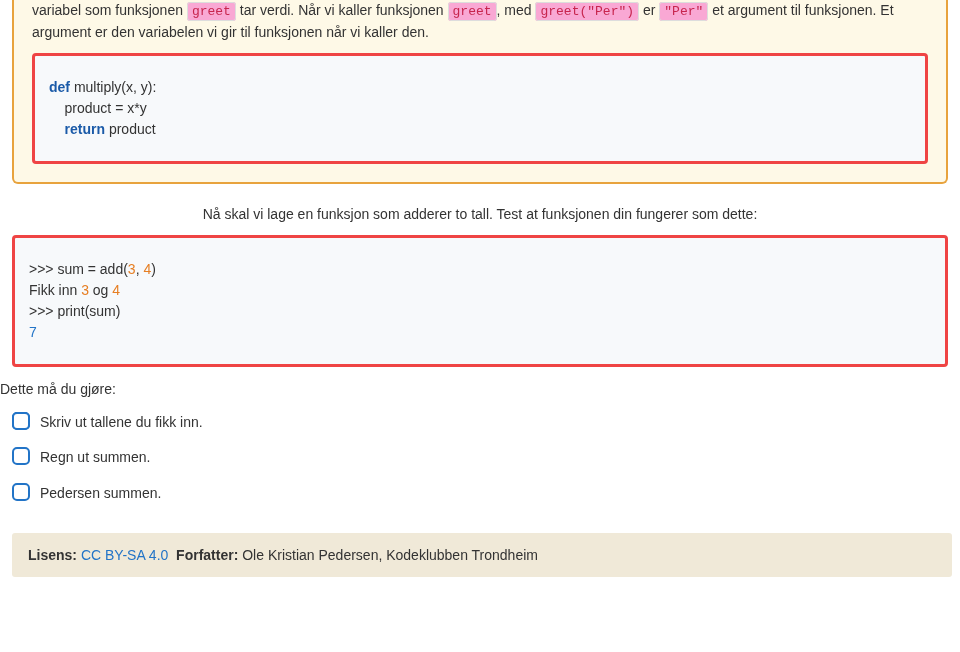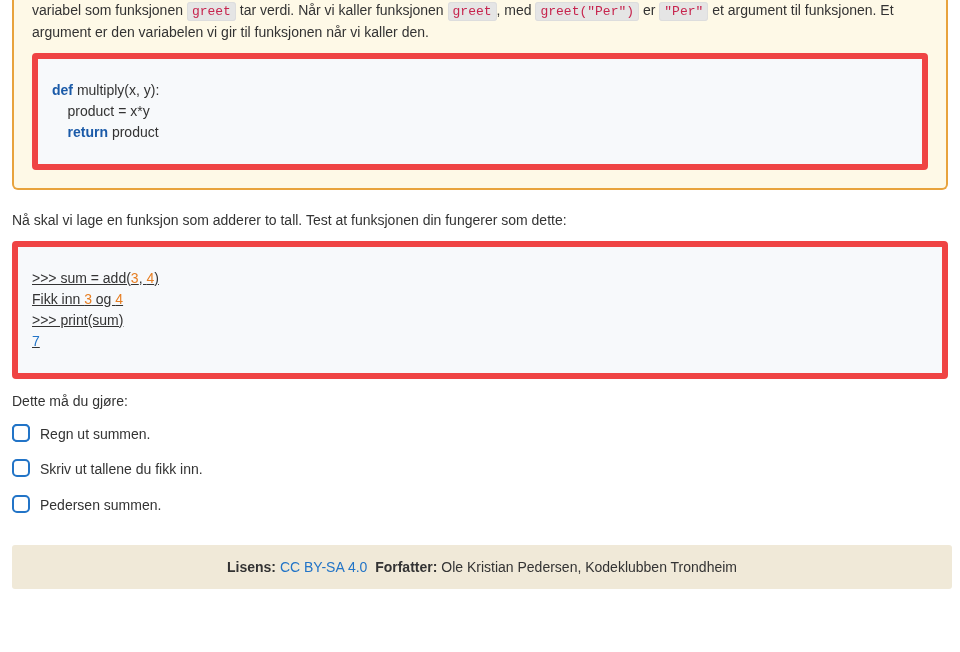--- a/index.html
+++ b/index.html
@@ -18,52 +18,52 @@
     margin: 0 12px 20px 12px;
     padding: 0 18px 18px 18px;
   }
   .para {
     line-height: 1.5;
     margin-bottom: 10px;
     color: #333;
   }
   .para.first { padding-top: 0; }
   code.inline {
-    background: #e5e5e5;
+    background: #f9a8d4;
     border: 1px solid #ddd;
     border-radius: 3px;
     padding: 1px 4px;
     font-family: "Courier New", monospace;
     font-size: 13px;
     color: #c7254e;
   }
   .code-block {
     background: #f7f9fb;
-    border: 6px solid #ef4444;
+    border: 3px solid #ef4444;
     border-radius: 4px;
     padding: 21px 14px;
     font-family: Verdana, Geneva, sans-serif;
     font-size: 14px;
     line-height: 1.5;
     white-space: pre;
     color: #333;
   }
   .code-block .kw { color: #1a5aa8; font-weight: bold; }
   .code-block .num { color: #e67e22; }
   .code-block .out { color: #2274c7; }
   .section-text {
     margin: 12px 12px 10px 12px;
     line-height: 1.5;
+    text-align: center;
   }
   .outer-code {
     margin: 0 12px 14px 12px;
-    text-decoration: underline;
   }
   .todo-label {
-    margin: 4px 12px 12px 12px;
+    margin: 4px 12px 12px 0;
   }
   ul.checklist {
     list-style: none;
     margin: 0 12px 30px 12px;
     padding-left: 28px;
   }
   ul.checklist li {
     position: relative;
     margin-bottom: 16px;
     line-height: 1.4;
@@ -77,21 +77,20 @@
     border: 2.5px solid #2274c7;
     border-radius: 5px;
     background: #fff;
   }
   .footer {
     background: #f0e9d8;
     margin: 0 8px 12px 12px;
     padding: 14px 16px;
     border-radius: 3px;
     font-size: 14px;
-    text-align: center;
   }
   .footer .flabel { font-weight: bold; color: #333; }
   .footer .flink { color: #2274c7; }
   .footer .fval { color: #333; }
 </style>
 </head>
 <body>
 
 <div class="yellow-box">
   <p class="para first">
@@ -110,25 +109,25 @@
 <span class="out">7</span></div>
 
 <p class="todo-label">Dette må du gjøre:</p>
 
 <ul class="checklist">
   <li>
     <span class="checkbox"></span>
   </li>
   <li>
     <span class="checkbox"></span>
-    <span>Regn ut summen.</span>
+    <span>Skriv ut tallene du fikk inn.</span>
   </li>
   <li>
     <span class="checkbox"></span>
-    <span>Skriv ut tallene du fikk inn.</span>
+    <span>Regn ut summen.</span>
   </li>
   <li>
     <span class="checkbox"></span>
     <span>Pedersen summen.</span>
   </li>
 </ul>
 
 <div class="footer">
   <span class="flabel">Lisens:</span>
   <span class="flink">CC BY-SA 4.0</span>

